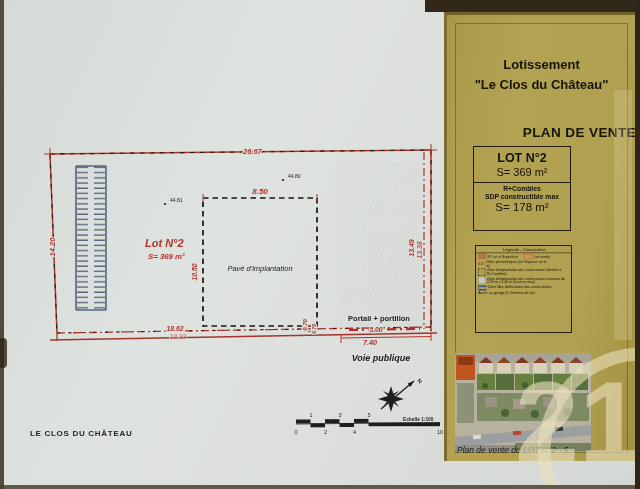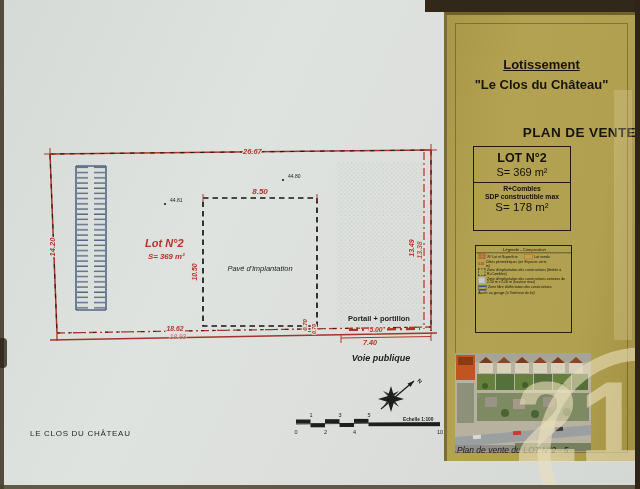--- a/index.html
+++ b/index.html
@@ -9,30 +9,30 @@
          background:linear-gradient(115deg,#d6dad7 0%,#dfe3e0 35%,#dcdfdc 60%,#d4d8d5 100%);}
   
   .edge-left{position:absolute;left:0;top:0;width:4px;height:489px;background:#3c3121;opacity:.85;}
   .edge-left-blob{position:absolute;left:0;top:338px;width:7px;height:30px;background:#2c2416;border-radius:0 4px 4px 0;opacity:.8;}
   .edge-bottom{position:absolute;left:0;top:485px;width:640px;height:4px;background:#4a422f;opacity:.85;}
   .edge-top-right{position:absolute;left:425px;top:0;width:215px;height:12px;background:#31281a;}
   .edge-right{position:absolute;left:635px;top:0;width:5px;height:489px;background:#2e2518;}
 
   .plan-svg{position:absolute;left:0;top:0;}
 
-  .site-name{position:absolute;left:30px;top:429px;font-size:8px;font-weight:normal;
+  .site-name{position:absolute;left:30px;top:429px;font-size:8px;font-weight:bold;
              letter-spacing:.7px;color:#26261f;}
 
   
   .panel{position:absolute;left:444px;top:12px;width:192px;height:449px;
          background:linear-gradient(100deg,#a89848 0%,#b2a252 30%,#b0a050 70%,#a19140 100%);
          border-left:3px solid #7c6e33;border-top:3px solid #6f6128;box-sizing:border-box;}
   .panel-frame{position:absolute;inset:8px;border:1px solid rgba(55,45,10,.38);}
   .p-title1{position:absolute;top:42px;left:0;width:100%;text-align:center;
-            font-size:13px;font-weight:bold;color:#17140a;text-decoration:underline;}
+            font-size:13px;font-weight:bold;color:#17140a;}
   .p-title2{position:absolute;top:62px;left:0;width:100%;text-align:center;
             font-size:13px;font-weight:bold;color:#17140a;}
   .p-subtitle{position:absolute;top:110px;left:0;width:100%;text-align:right;
             font-size:13.5px;font-weight:bold;letter-spacing:.4px;color:#17140a;}
   .lot-box{position:absolute;left:26px;top:131px;width:98px;height:85px;
            border:1.4px solid #1d1a0e;text-align:center;box-sizing:border-box;}
   .lot-box .lot{font-size:12.5px;font-weight:bold;margin-top:4px;color:#14110a;}
   .lot-box .area{font-size:11px;margin-top:1px;color:#14110a;}
   .lot-box .div{border-top:1.2px solid #1d1a0e;margin-top:4px;}
   .lot-box .floors{font-size:6.8px;font-weight:bold;margin-top:2px;color:#14110a;}

